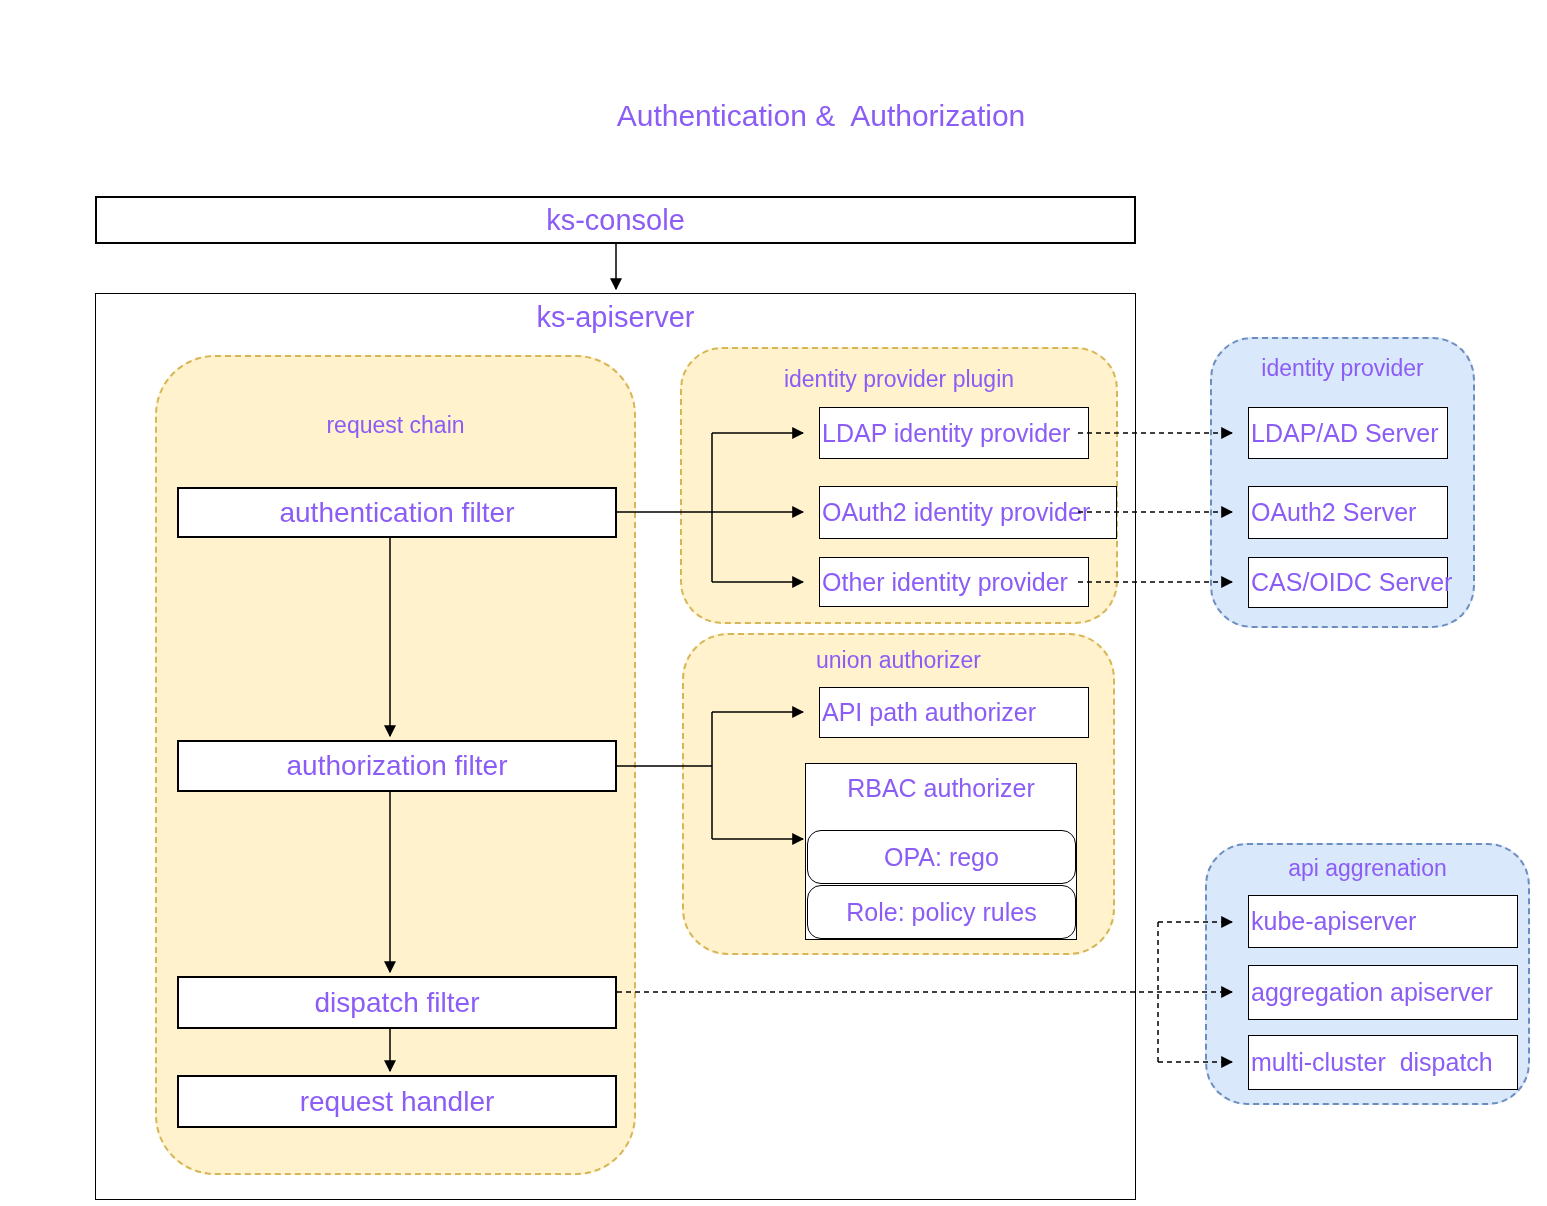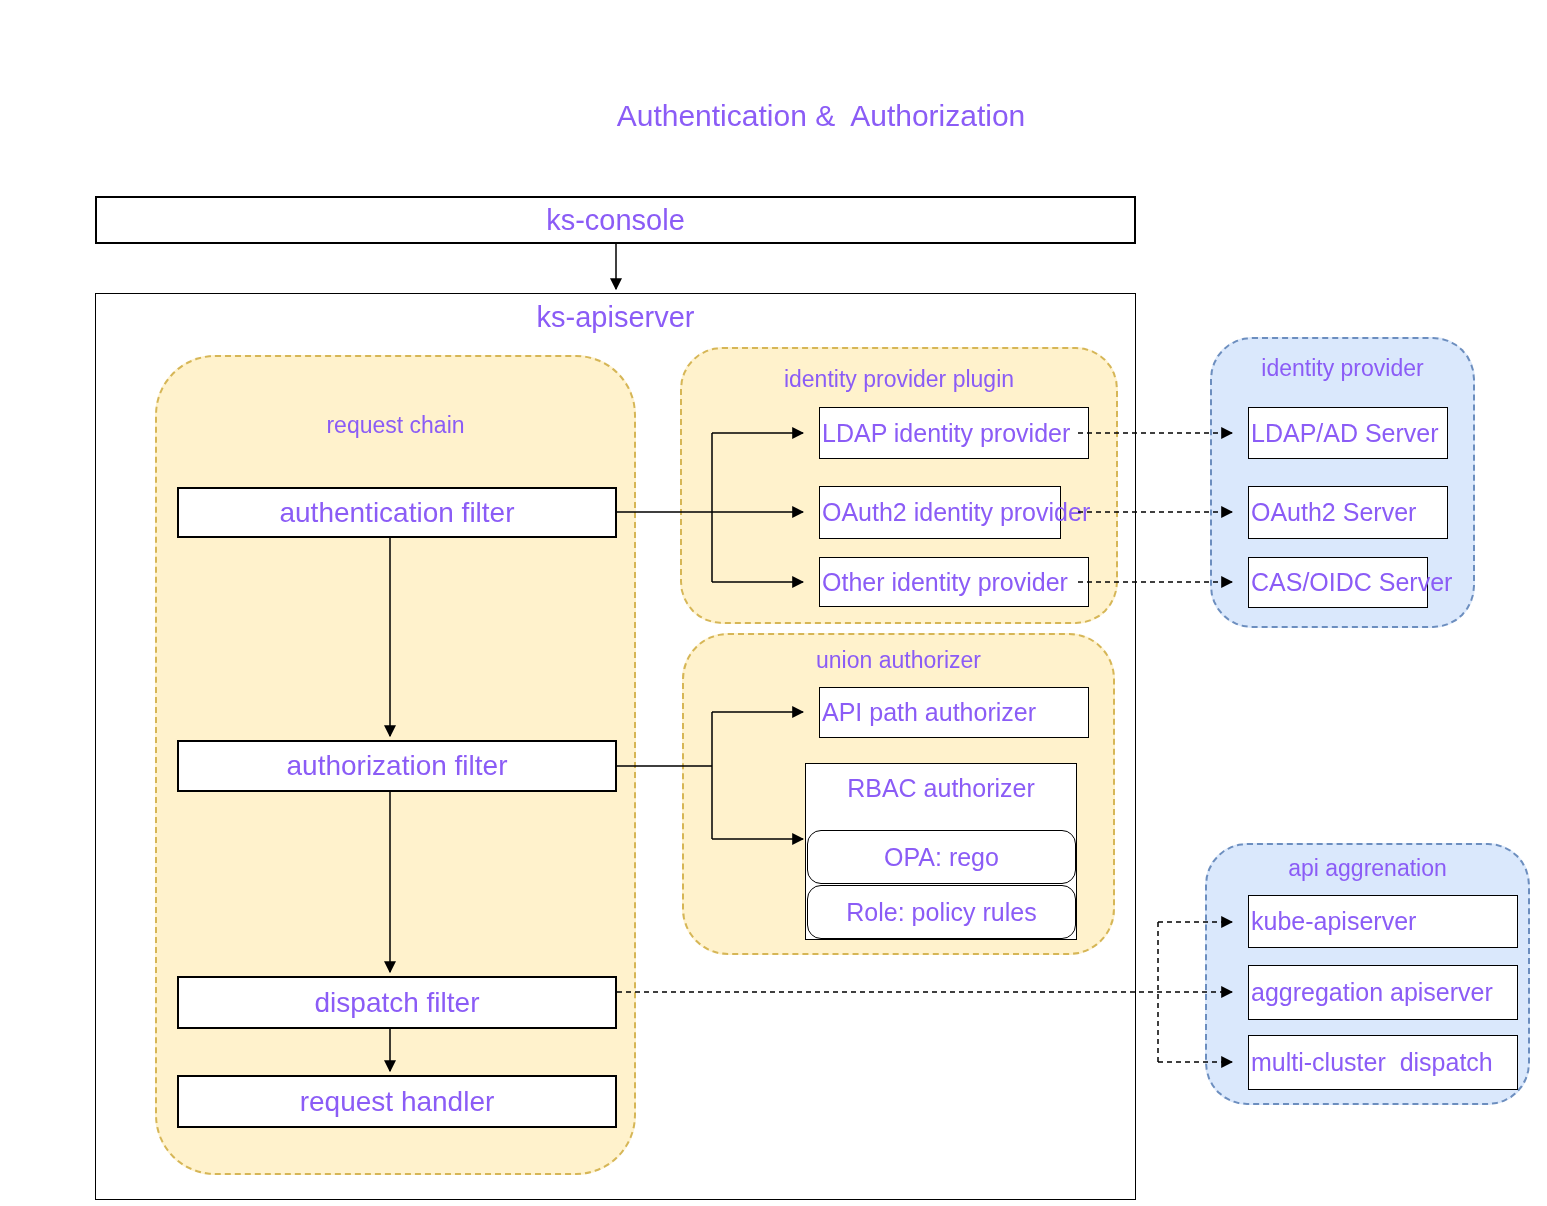--- a/index.html
+++ b/index.html
@@ -37,31 +37,31 @@
   .idp-group-label     { left:1210px; top:355px; width:265px; }
   .api-agg             { left:1205px; top:843px; width:325px; height:262px; border-radius:42px; }
   .api-agg-label       { left:1205px; top:855px; width:325px; }
 
   .auth-filter     { left:177px; top:487px;  width:440px; height:51px; }
   .authz-filter    { left:177px; top:740px;  width:440px; height:52px; }
   .dispatch-filter { left:177px; top:976px;  width:440px; height:53px; }
   .request-handler { left:177px; top:1075px; width:440px; height:53px; }
 
   .ldap-idp   { left:807px; top:407px; width:270px; height:52px; }
-  .oauth2-idp { left:807px; top:486px; width:242px; height:53px; }
+  .oauth2-idp { left:807px; top:486px; width:298px; height:53px; }
   .other-idp  { left:807px; top:557px; width:270px; height:50px; }
 
   .api-path { left:807px; top:687px; width:270px; height:51px; }
   .rbac     { left:805px; top:763px; width:272px; height:177px; align-items:flex-start; padding-top:12px; }
   .opa      { left:807px; top:830px; width:269px; height:54px; border-radius:14px; }
   .role     { left:807px; top:885px; width:269px; height:54px; border-radius:14px; }
 
   .ldap-server   { left:1236px; top:407px; width:200px; height:52px; }
   .oauth2-server { left:1236px; top:486px; width:200px; height:53px; }
-  .cas-server    { left:1236px; top:557px; width:180px; height:51px; }
+  .cas-server    { left:1236px; top:557px; width:200px; height:51px; }
 
   .kube-api      { left:1236px; top:895px;  width:270px; height:53px; }
   .agg-api       { left:1236px; top:965px;  width:270px; height:55px; }
   .multi-dispatch{ left:1236px; top:1035px; width:270px; height:55px; }
 
   svg.wires { position:absolute; left:0; top:0; width:1547px; height:1206px; pointer-events:none; }
   .wire  { stroke:#000; stroke-width:1.5; fill:none; }
   .dash  { stroke-dasharray:5 4; }
 </style>
 </head>

